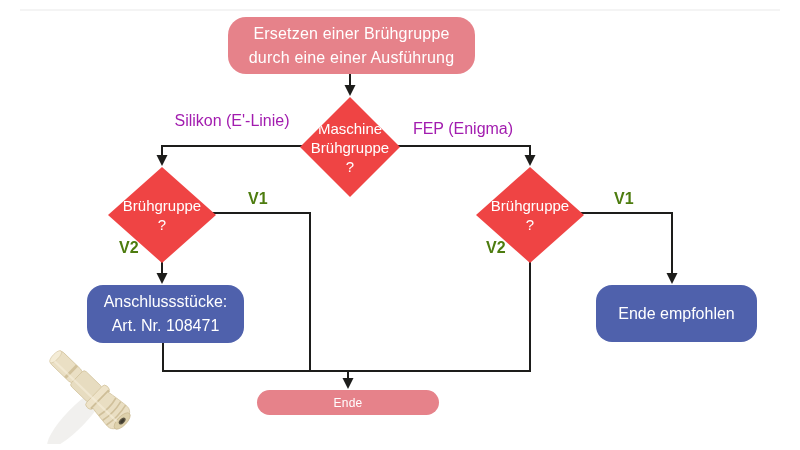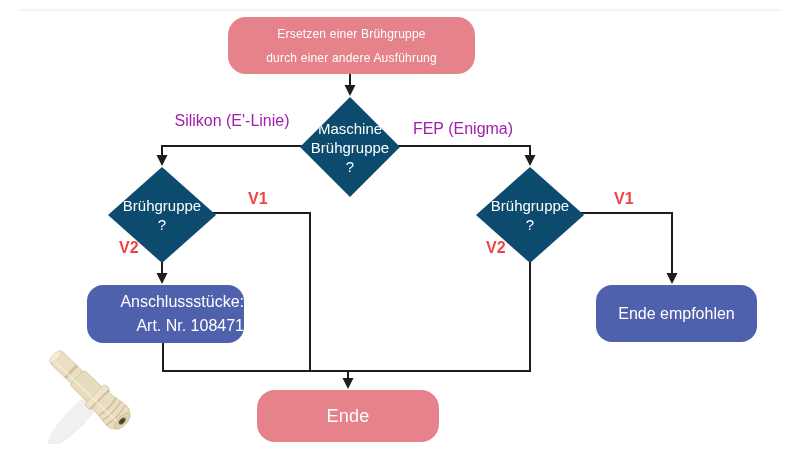--- a/index.html
+++ b/index.html
@@ -20,55 +20,55 @@
   .node {
     position: absolute;
     display: flex; flex-direction: column;
     align-items: center; justify-content: center;
     text-align: center;
     color: #ffffff;
   }
   .rounded-pink {
     background: #e6828a;
     border-radius: 18px;
-    font-size: 12px;
+    font-size: 16px;
     line-height: 24px;
     letter-spacing: 0.2px;
   }
   .rounded-blue {
     background: #4f61ac;
     border-radius: 16px;
     font-size: 16px;
     line-height: 24px;
   }
   .diamond {
-    background: #0c4a6e;
+    background: #ef4444;
     clip-path: polygon(50% 0%, 100% 50%, 50% 100%, 0% 50%);
     font-size: 15px;
     line-height: 19px;
   }
   #start-node   { left: 228px; top: 17px;  width: 247px; height: 57px; }
   #decision-main  { left: 300px; top: 97px;  width: 100px; height: 100px; }
   #decision-left  { left: 108px; top: 167px; width: 108px; height: 96px; }
   #decision-right { left: 476px; top: 167px; width: 108px; height: 96px; }
-  #result-left  { left: 87px;  top: 285px; width: 157px; height: 58px; align-items: flex-end; }
+  #result-left  { left: 87px;  top: 285px; width: 157px; height: 58px; }
   #result-right { left: 596px; top: 285px; width: 161px; height: 57px; }
-  #end-node     { left: 257px; top: 390px; width: 182px; height: 52px; font-size: 18px; }
+  #end-node     { left: 257px; top: 390px; width: 182px; height: 25px; font-size: 12px; }
   .edge-label {
     position: absolute;
     font-size: 16px;
     color: #a21caf;
     text-align: center;
     white-space: nowrap;
   }
   .v-label {
     position: absolute;
     font-size: 16px;
     font-weight: 700;
-    color: #ef4444;
+    color: #4d7c0f;
     white-space: nowrap;
   }
   #label-silikon { left: 150px; top: 112px; width: 164px; }
   #label-fep     { left: 404px; top: 112px; width: 118px; margin-top: 8px; }
   #label-v1-left  { left: 248px; top: 190px; }
   #label-v2-left  { left: 119px; top: 239px; }
   #label-v1-right { left: 614px; top: 190px; }
   #label-v2-right { left: 486px; top: 239px; }
   #part-image { position: absolute; left: 28px; top: 336px; }
 </style>
@@ -97,21 +97,21 @@
       <polygon points="162,166 156.5,155 167.5,155"></polygon>
       <polygon points="530,166 524.5,155 535.5,155"></polygon>
       <polygon points="162,284 156.5,273 167.5,273"></polygon>
       <polygon points="672,284 666.5,273 677.5,273"></polygon>
       <polygon points="348,389 342.5,378 353.5,378"></polygon>
     </g>
   </svg>
 
   <div id="start-node" class="node rounded-pink">
     <span>Ersetzen einer Brühgruppe</span>
-    <span>durch einer andere Ausführung</span>
+    <span>durch eine einer Ausführung</span>
   </div>
 
   <div id="decision-main" class="node diamond">
     <span>Maschine</span>
     <span>Brühgruppe</span>
     <span>?</span>
   </div>
 
   <div id="label-silikon" class="edge-label">Silikon (E'-Linie)</div>
   <div id="label-fep" class="edge-label">FEP (Enigma)</div>

